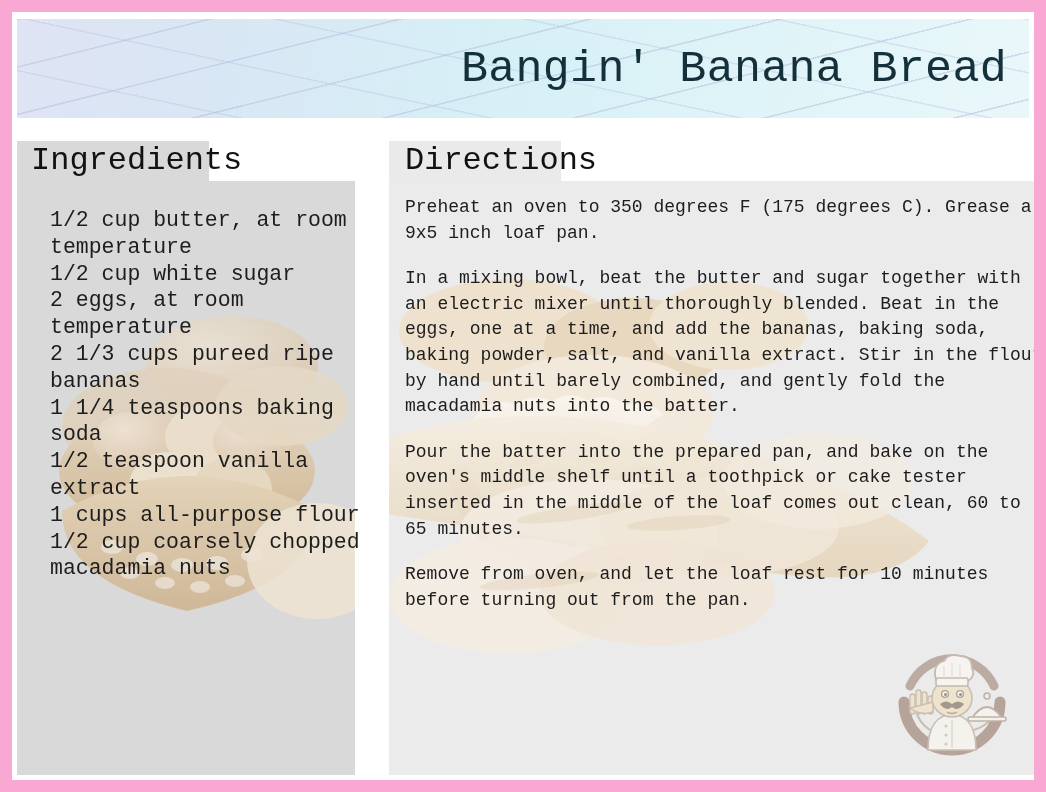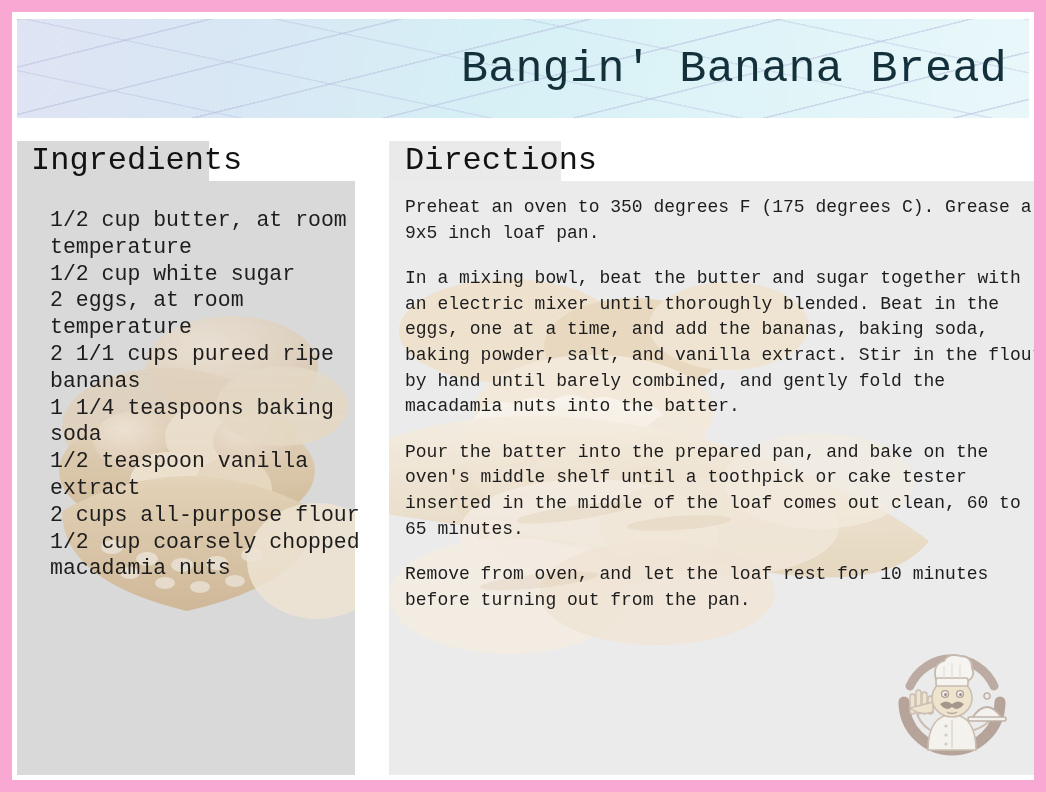--- a/index.html
+++ b/index.html
@@ -209,24 +209,24 @@
         </g>
       </svg>
     </div>
 
     <div class="section-title">Ingredients</div>
 
     <ul class="ingredients">
       <li>1/2 cup butter, at room temperature</li>
       <li>1/2 cup white sugar</li>
       <li>2 eggs, at room temperature</li>
-      <li>2 1/1 cups pureed ripe bananas</li>
+      <li>2 1/3 cups pureed ripe bananas</li>
       <li>1 1/4 teaspoons baking soda</li>
       <li>1/2 teaspoon vanilla extract</li>
-      <li>2 cups all-purpose flour</li>
+      <li>1 cups all-purpose flour</li>
       <li>1/2 cup coarsely chopped macadamia nuts</li>
     </ul>
   </div>
 
   <div class="col col-right">
     <div class="panel-body"></div>
     <div class="panel-head"></div>
 
     <div class="bread-photo">
       <svg width="665" height="625" viewBox="0 0 665 625" xmlns="http://www.w3.org/2000/svg">

